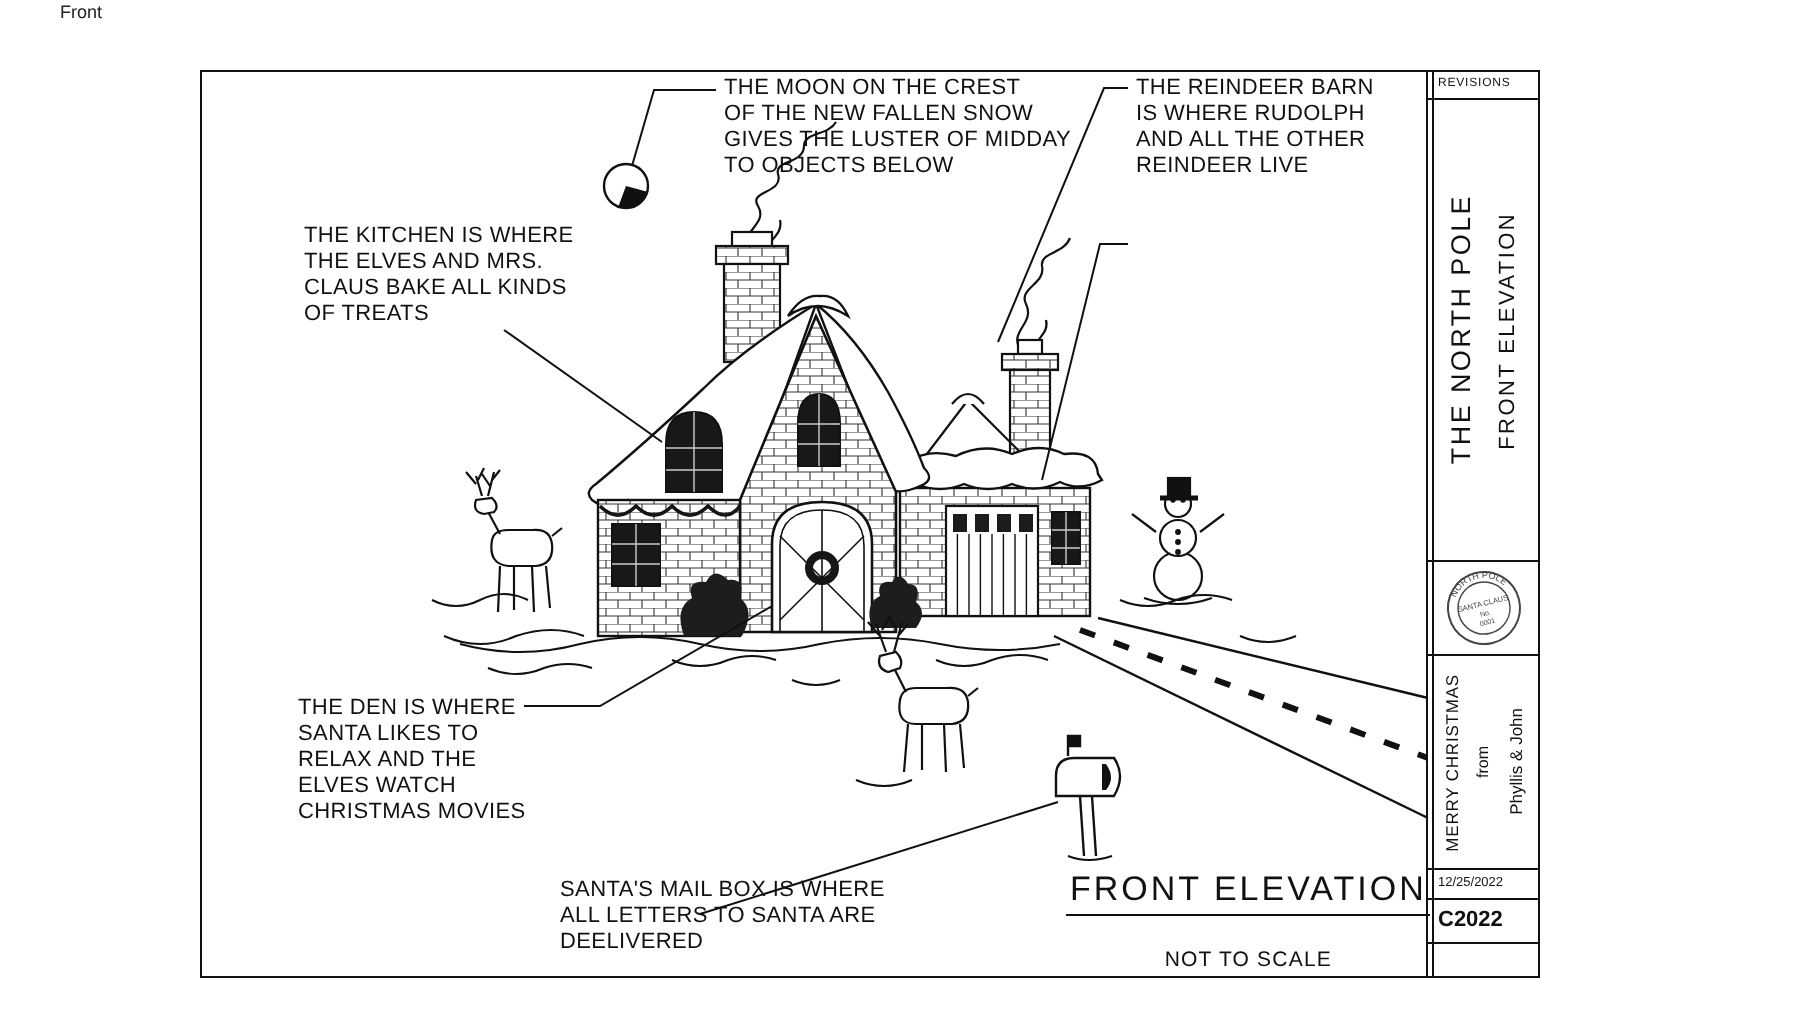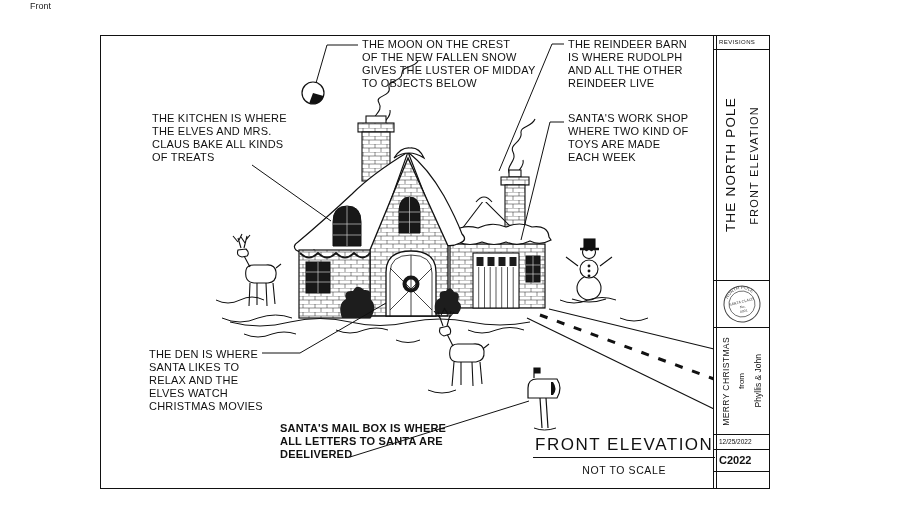--- a/index.html
+++ b/index.html
@@ -37,21 +37,21 @@
   .tb-empty { flex:1 1 auto; border-bottom:none; }
   .note {
     position:absolute; z-index:3; font-size:11px; line-height:1.18;
     letter-spacing:.2px; white-space:pre-line; color:#111;
   }
   .drawing-title { position:absolute; z-index:3; left:533px; top:435px; text-align:center; }
   .drawing-title .main {
     font-size:17px; letter-spacing:1.5px; border-bottom:1.6px solid #111;
     padding:0 2px 2px 2px; display:inline-block;
   }
-  .drawing-title .sub { font-size:10.5px; letter-spacing:.6px; margin-top:6px; }
+  .drawing-title .sub { font-size:10.5px; letter-spacing:.6px; margin-top:16px; }
 </style>
 </head>
 <body>
 
 <div class="stage">
 
   <div class="viewport-label">Front</div>
 
   <svg class="art" width="910" height="512" viewBox="0 0 910 512">
     <defs>
@@ -245,30 +245,26 @@
 GIVES THE LUSTER OF MIDDAY
 TO OBJECTS BELOW</div>
   <div class="note" style="left:152px; top:112px;">THE KITCHEN IS WHERE
 THE ELVES AND MRS.
 CLAUS BAKE ALL KINDS
 OF TREATS</div>
   <div class="note" style="left:568px; top:38px;">THE REINDEER BARN
 IS WHERE RUDOLPH
 AND ALL THE OTHER
 REINDEER LIVE</div>
-  <div class="note" style="left:568px; top:112px;">SANTA'S WORK SHOP
-WHERE TWO KIND OF
-TOYS ARE MADE
-EACH WEEK</div>
   <div class="note" style="left:149px; top:348px;">THE DEN IS WHERE
 SANTA LIKES TO
 RELAX AND THE
 ELVES WATCH
 CHRISTMAS MOVIES</div>
-  <div class="note" style="left:280px; top:422px;font-weight:bold;">SANTA'S MAIL BOX IS WHERE
+  <div class="note" style="left:280px; top:439px;">SANTA'S MAIL BOX IS WHERE
 ALL LETTERS TO SANTA ARE
 DEELIVERED</div>
 
   <div class="drawing-title">
     <div class="main">FRONT ELEVATION</div>
     <div class="sub">NOT TO SCALE</div>
   </div>
 
 </div>
 

